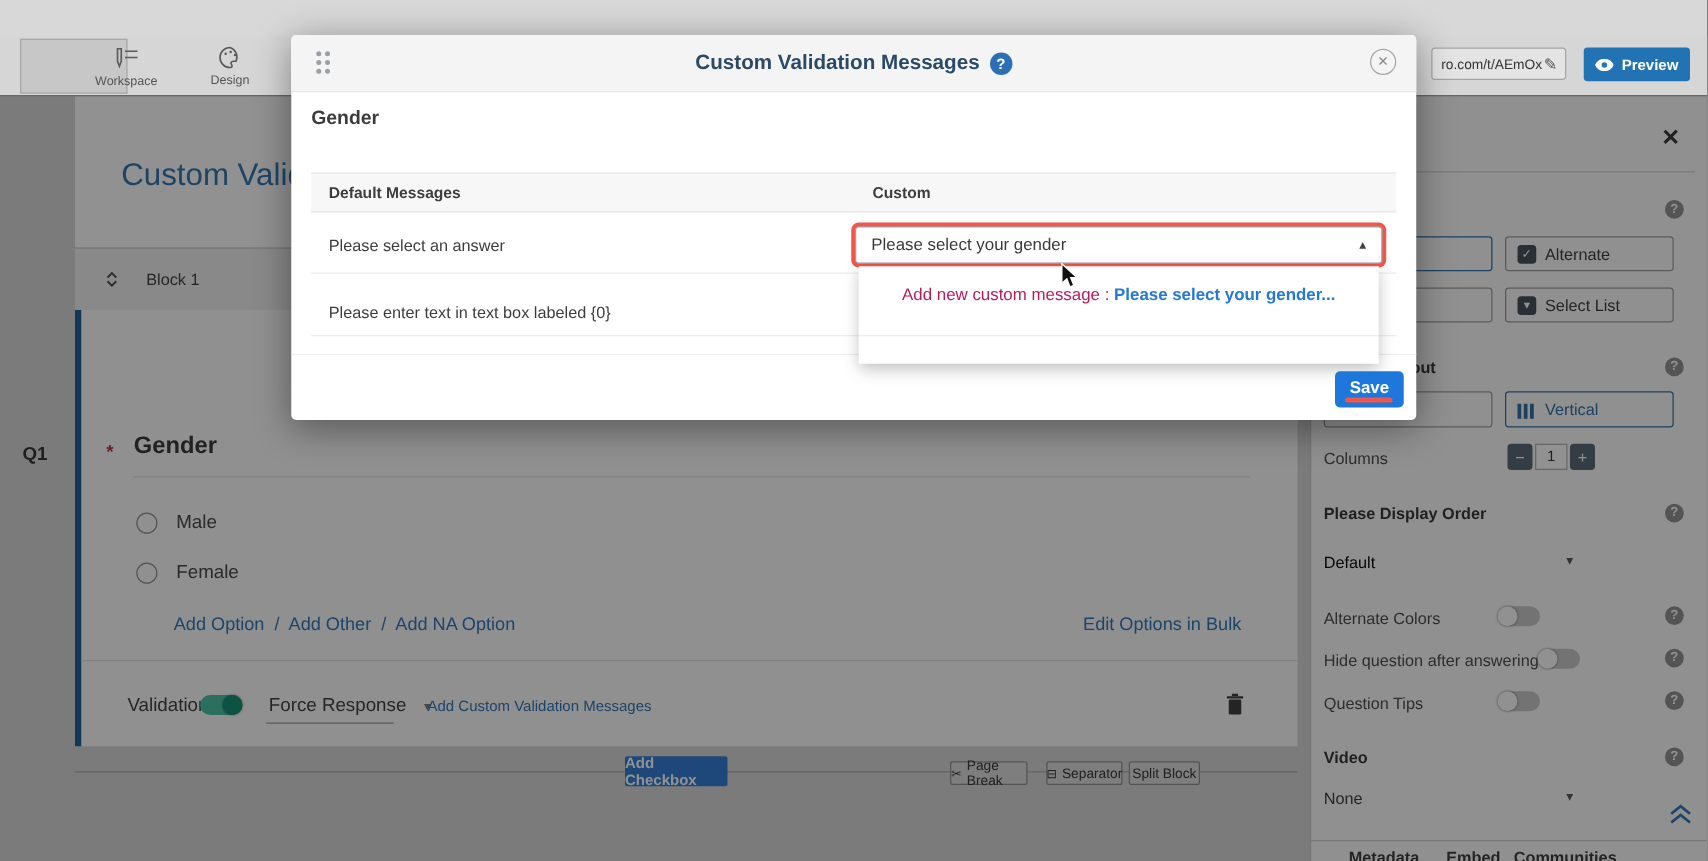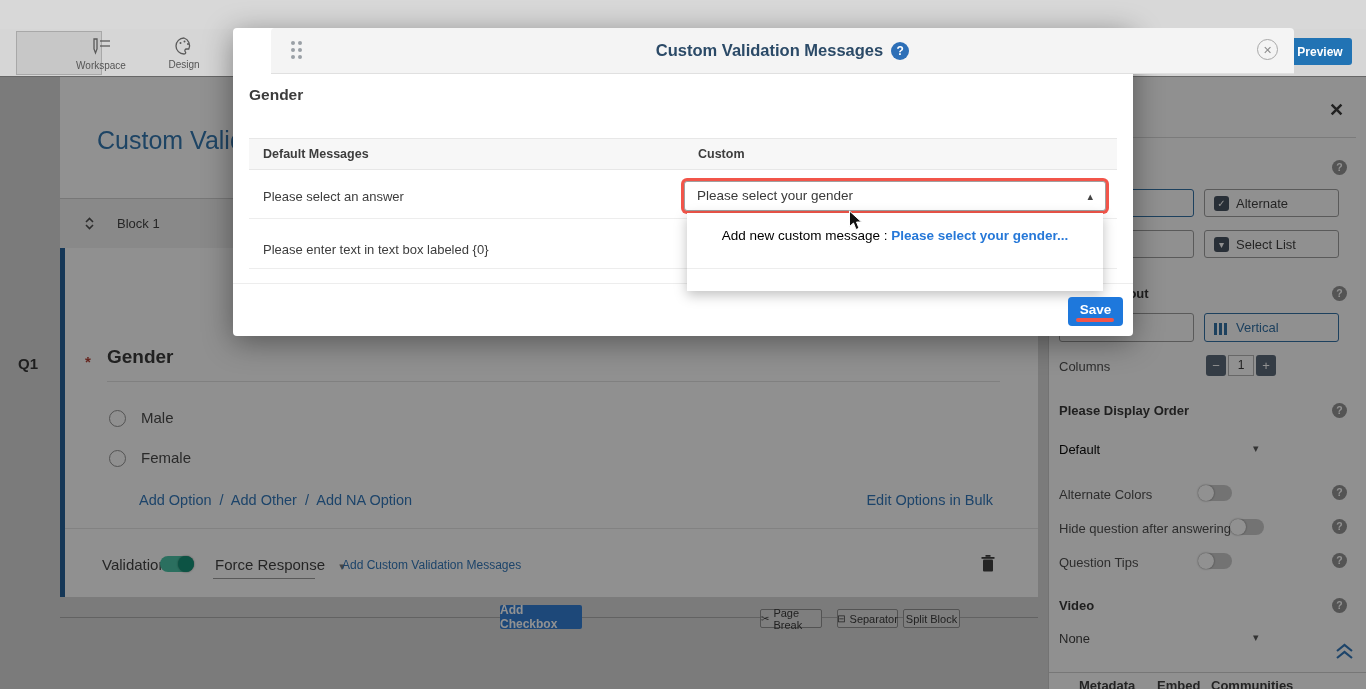--- a/index.html
+++ b/index.html
@@ -49,21 +49,21 @@
   .cbx{width:15px;height:15px;background:#414e5c;border-radius:3px;color:#fff;font-size:10px;line-height:15px;text-align:center;}
   .vbars i{display:inline-block;width:2.5px;height:12px;background:#2d6da3;margin-right:2.5px;vertical-align:middle;}
   .shead{font-size:13px;font-weight:700;color:#323232;white-space:nowrap;}
   .slabel{font-size:13px;color:#4a4a4a;white-space:nowrap;}
   .stepbtn{width:20px;height:21px;background:#566575;border-radius:3px;color:#fff;font-size:13px;text-align:center;line-height:21px;cursor:pointer;}
   .caret{font-size:11px;color:#555;}
   
   .dim{left:0;top:76px;width:1366px;height:613px;background:rgba(10,10,10,0.45);z-index:5;}
   .modal{left:233px;top:28px;width:900px;height:308px;background:#fff;border-radius:4px;z-index:10;
          box-shadow:0 6px 30px rgba(0,0,0,.4);}
-  .mhead{left:0;top:0;width:1023px;height:45px;background:#f4f4f4;border-bottom:1px solid #e0e0e0;border-radius:4px 4px 0 0;margin-left:38px;}
+  .mhead{left:0;top:0;width:900px;height:45px;background:#f4f4f4;border-bottom:1px solid #e0e0e0;border-radius:4px 4px 0 0;}
   .mtitle{width:100%;top:13px;display:flex;align-items:center;justify-content:center;gap:8px;}
   .mtitle b{font-size:16.5px;color:#2b4a67;}
   .mhelp{width:18px;height:18px;border-radius:50%;background:#2d6fb7;color:#fff;font-size:12px;font-weight:700;
          line-height:18px;text-align:center;cursor:pointer;}
   .mclose{right:16px;top:11px;width:21px;height:21px;border:1.5px solid #a8a8a8;border-radius:50%;color:#8d8d8d;
           font-size:11px;line-height:20px;text-align:center;box-sizing:border-box;cursor:pointer;}
   .dots{left:20px;top:13px;display:grid;grid-template-columns:4px 4px;grid-gap:3px;cursor:grab;}
   .dots i{width:4px;height:4px;background:#9aa0a6;border-radius:50%;}
   .band{left:16px;top:110px;width:868px;height:30px;background:#f7f7f7;border-top:1px solid #e7e7e7;border-bottom:1px solid #e7e7e7;}
   .mrowtext{font-size:13px;color:#3d3d3d;}
@@ -304,21 +304,21 @@
     <div class="a mline" style="left:16px;top:240px;width:868px;"></div>
     <div class="a mline" style="left:0;top:255px;width:900px;"></div>
 
     <div class="a msel">
       <span>Please select your gender</span>
       <span class="a" style="right:12px;top:0;font-size:11px;color:#444;">▴</span>
     </div>
 
     <div class="a dpanel">
       <div class="a opt">
-        <span style="color:#000000;">Add new custom message :</span>
+        <span style="color:#be185d;">Add new custom message :</span>
         <b style="color:#2678d8;">Please select your gender...</b>
       </div>
       <div class="a mline" style="left:0;top:55px;width:416px;"></div>
     </div>
 
     <div class="a savebtn">
       <span>Save</span>
       <span class="redbar"></span>
     </div>
   </div>

